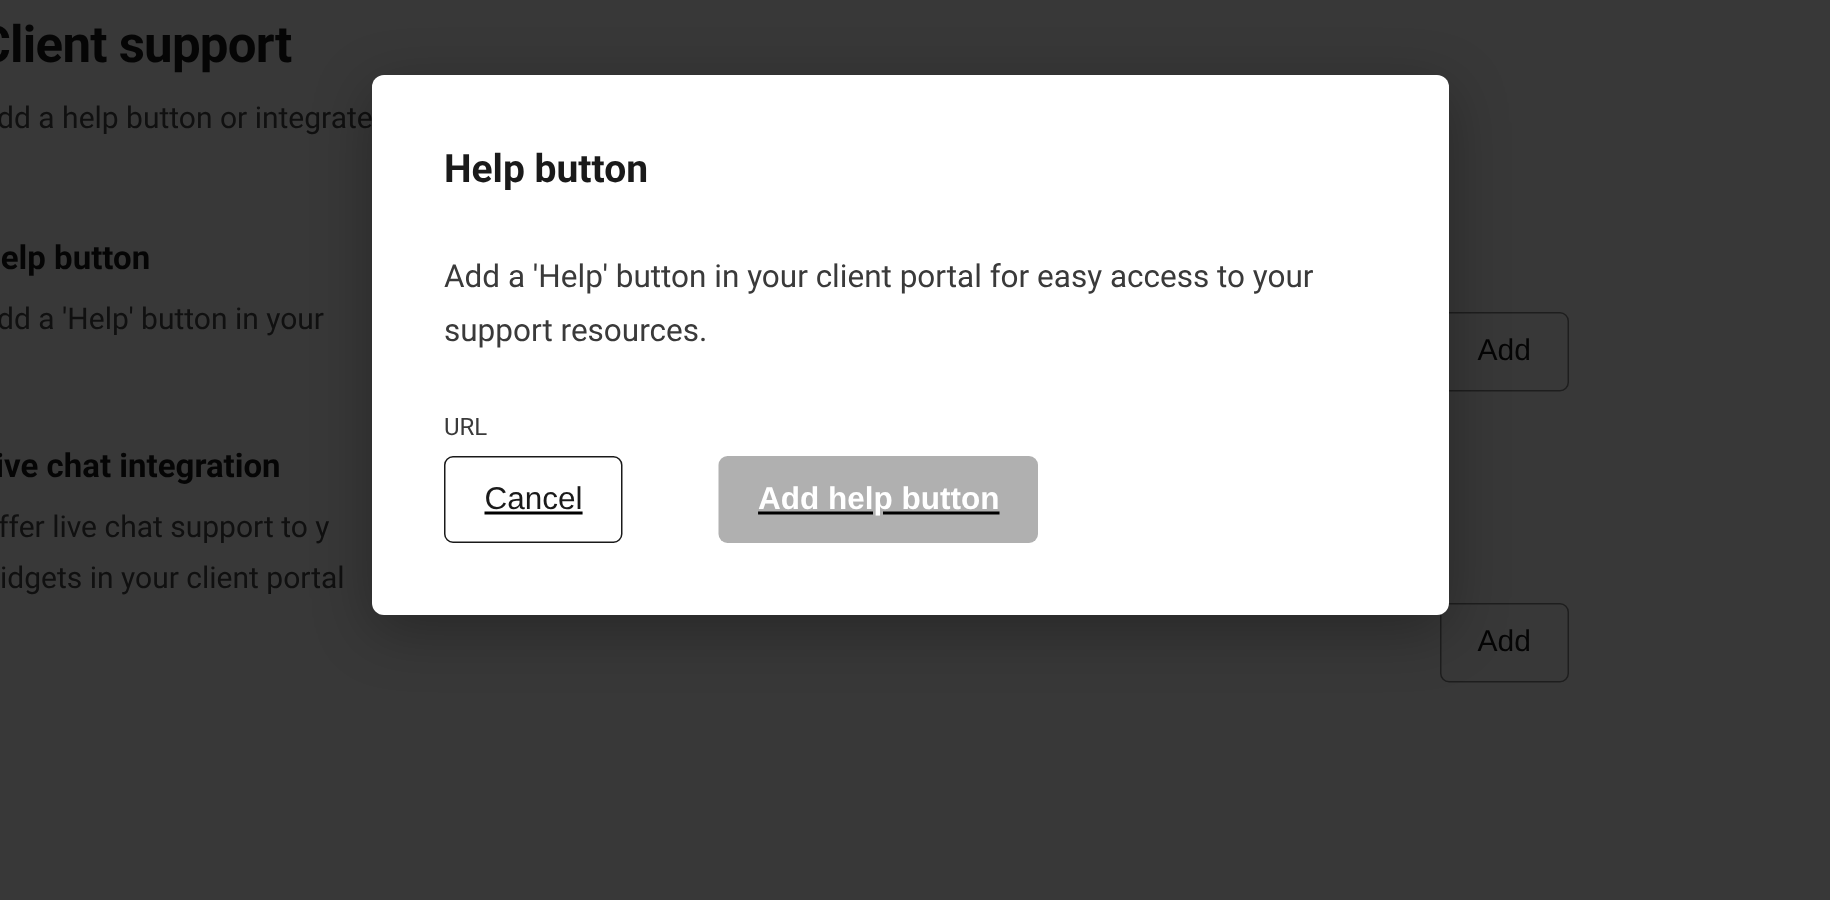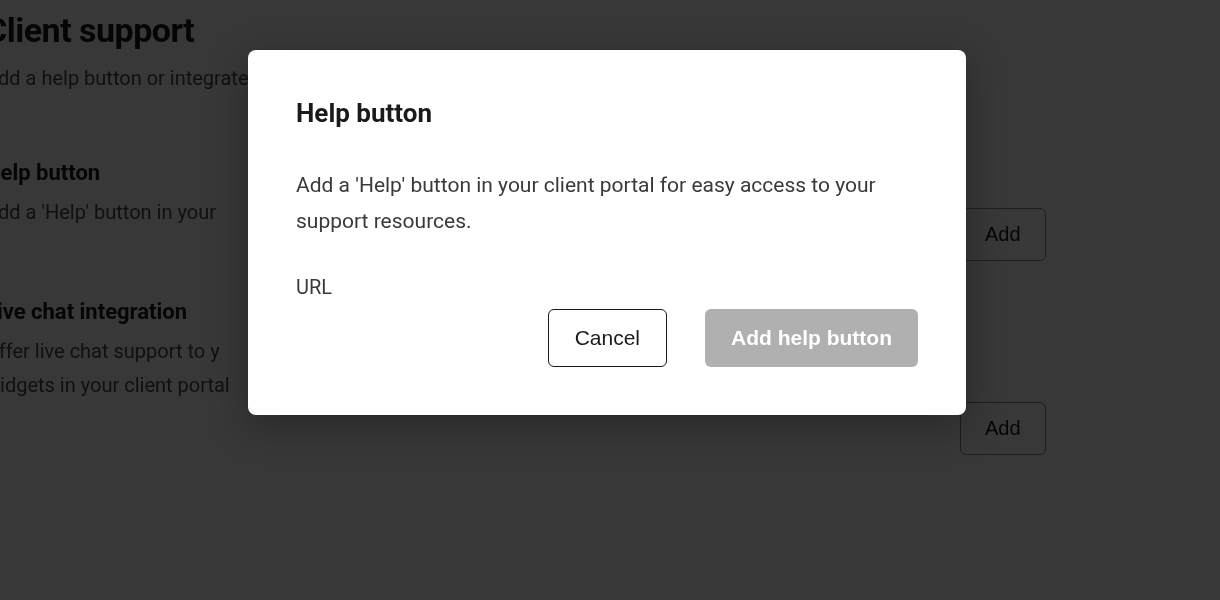--- a/index.html
+++ b/index.html
@@ -102,42 +102,42 @@
       color: #1a1a1a;
       margin-bottom: 40px;
     }
     .modal-desc {
       font-size: 21px;
       color: #3a3a3a;
       line-height: 1.7;
       margin-bottom: 36px;
     }
     .field-label {
-      font-size: 20px;
+      font-size: 16px;
       color: #3a3a3a;
       margin-bottom: 10px;
       display: block;
     }
     .url-input {
       width: 100%;
       font-size: 21px;
       padding: 16px 18px;
       border: 1px solid #bfbfbf;
       border-radius: 6px;
       color: #1a1a1a;
       outline: none;
       margin-bottom: 48px;
     }
     .url-input::placeholder {
       color: #6a6a6a;
     }
     .modal-actions {
       display: flex;
-      justify-content: flex-end;
-      gap: 10px;
+      gap: 36px;
+      text-decoration: underline;
     }
     .btn {
       font-size: 21px;
       padding: 16px 26px;
       border-radius: 6px;
       cursor: pointer;
       font-weight: 500;
     }
     .btn-cancel {
       background: #fff;

